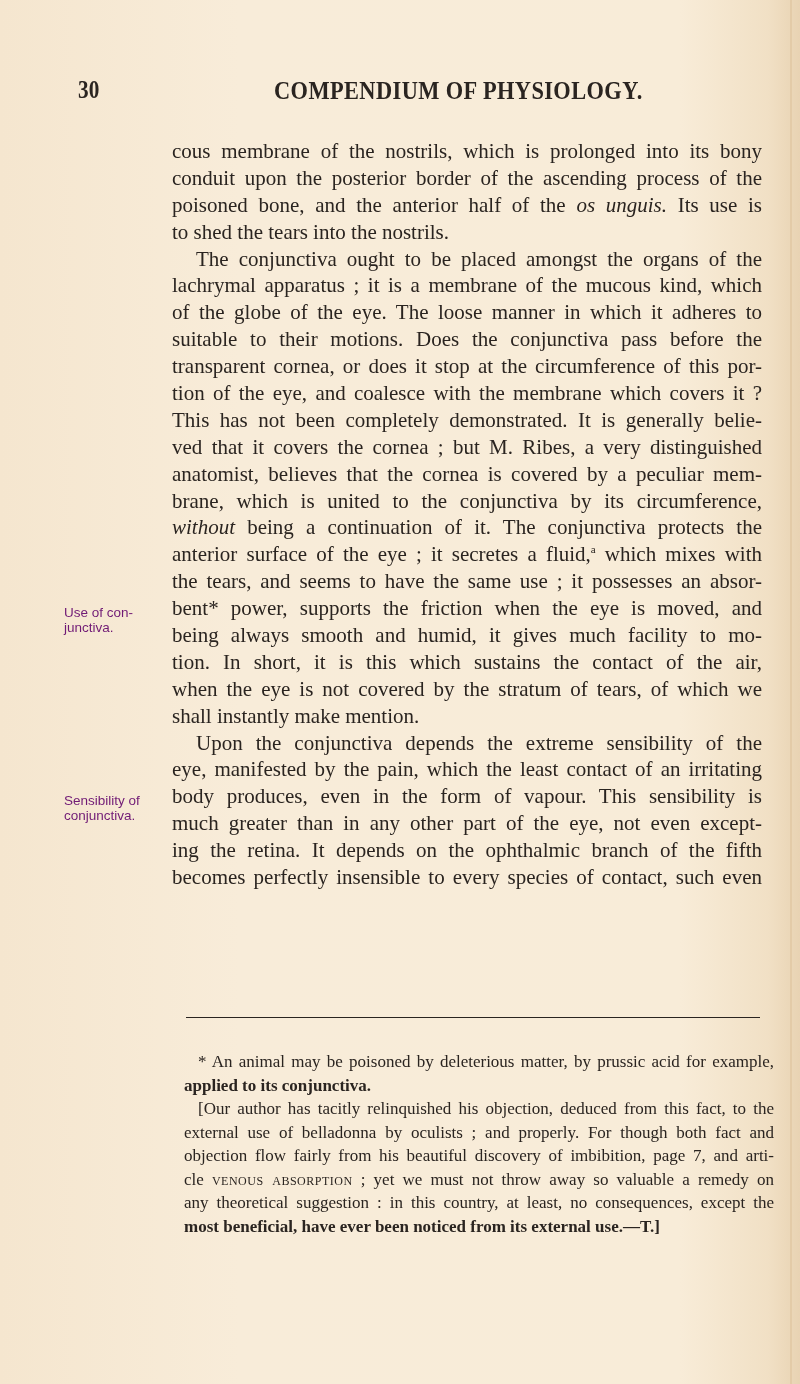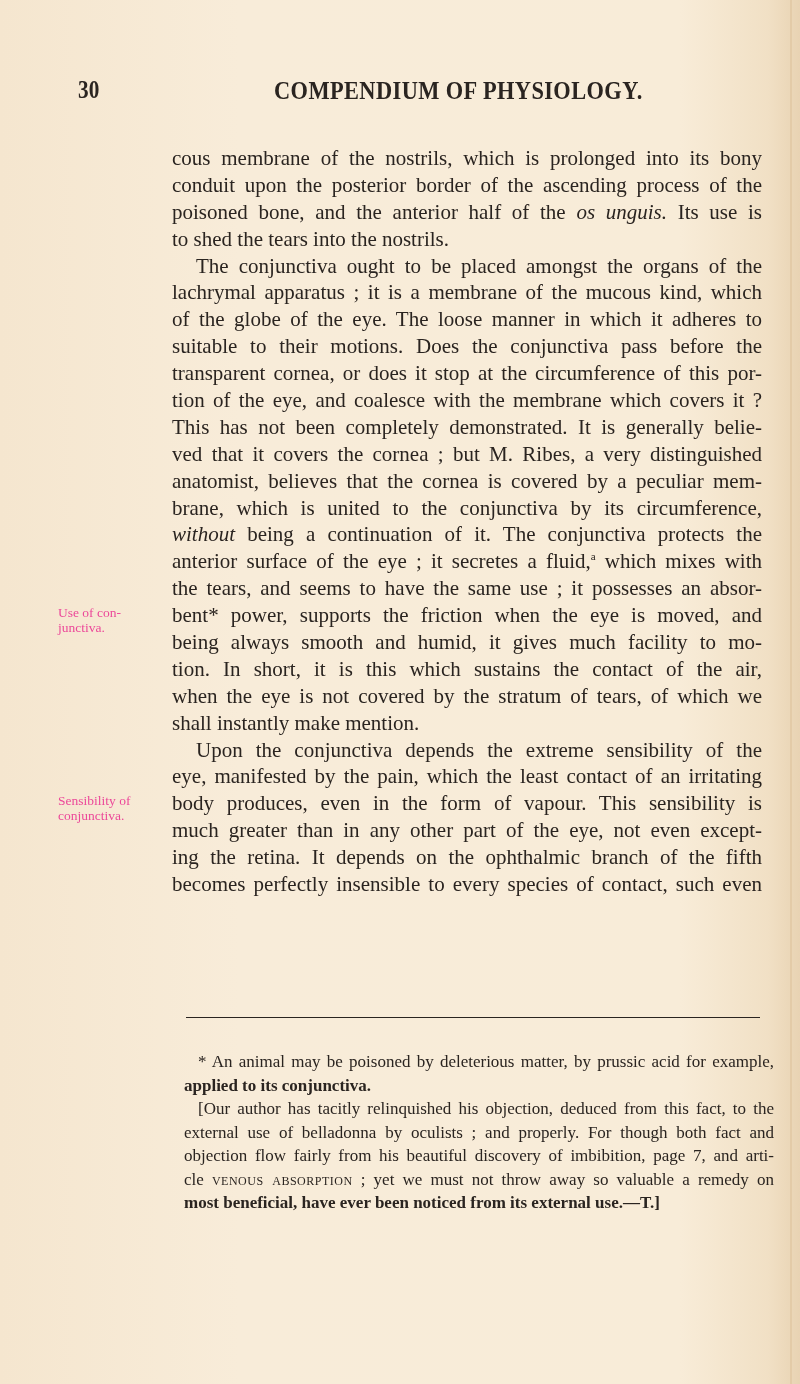--- a/index.html
+++ b/index.html
@@ -7,27 +7,27 @@
     width: 800px; height: 1384px; position: relative; overflow: hidden;
     background: #f7ead6;
     background: linear-gradient(90deg, #f5e6cf 0%, #f8ecd9 30%, #f8ecd8 85%, #f1e0c5 96%, #e8d3b3 100%);
     font-family: "DejaVu Serif", "Liberation Serif", serif;
     color: #2a2420;
   }
   .page-edge { position: absolute; top: 0; right: 8px; width: 2px; height: 1384px; background: #e3cba8; }
   .running-head { position: absolute; top: 76px; left: 0; width: 708px; height: 36px; font-weight: bold; }
   .page-num { position: absolute; left: 78px; top: 0; font-family: "Liberation Serif", serif; font-size: 25px; letter-spacing: 0px; transform: scaleX(0.85); transform-origin: left; }
   .head-title { position: absolute; left: 274px; top: 0; font-family: "Liberation Serif", serif; font-size: 26px; letter-spacing: 0.5px; transform: scaleX(0.86); transform-origin: left; white-space: nowrap; }
-  .body-text { position: absolute; left: 172px; top: 138px; width: 590px; margin-top: 7px; }
+  .body-text { position: absolute; left: 172px; top: 138px; width: 590px; }
   .line { height: 26.9px; line-height: 26.9px; font-family: "Liberation Serif", serif; font-size: 21px; white-space: nowrap; text-align: justify; text-align-last: justify; }
   .line.last { text-align-last: left; }
   .line.indent { padding-left: 24px; }
   .line i { font-style: italic; }
   sup { font-size: 11px; line-height: 0; vertical-align: 8px; }
-  .margin-note { position: absolute; left: 58px; width: 96px; font-family: Liberation Serif, serif; font-size: 13.5px; line-height: 15px; color: #ec4899; }
+  .margin-note { position: absolute; left: 64px; width: 96px; font-family: Liberation Sans, sans-serif; font-size: 13.5px; line-height: 15px; color: #701a75; }
   .rule { position: absolute; left: 186px; top: 1017px; width: 574px; height: 0; border-top: 1.6px solid #2a2420; }
   .footnotes { position: absolute; left: 184px; top: 1050px; width: 590px; }
   .fline { height: 23.5px; line-height: 23.5px; font-family: "Liberation Serif", serif; font-size: 17px; white-space: nowrap; text-align: justify; text-align-last: justify; }
   .fline.last { text-align-last: left; font-weight: bold; }
   .fline.indent { padding-left: 14px; }
   .sc { font-variant: small-caps; letter-spacing: 0.5px; }
 </style>
 </head>
 <body>
 
@@ -80,14 +80,15 @@
 
 <div class="rule"></div>
 
 <div class="footnotes">
   <div class="fline indent">* An animal may be poisoned by deleterious matter, by prussic acid for example,</div>
   <div class="fline last">applied to its conjunctiva.</div>
   <div class="fline indent">[Our author has tacitly relinquished his objection, deduced from this fact, to the</div>
   <div class="fline">external use of belladonna by oculists ; and properly. For though both fact and</div>
   <div class="fline">objection flow fairly from his beautiful discovery of imbibition, page 7, and arti-</div>
   <div class="fline"><span>cle </span><span class="sc">venous absorption</span><span> ; yet we must not throw away so valuable a remedy on</span></div>
+  <div class="fline">any theoretical suggestion : in this country, at least, no consequences, except the</div>
   <div class="fline last">most beneficial, have ever been noticed from its external use.—T.]</div>
 </div>
 
 </body></html>

